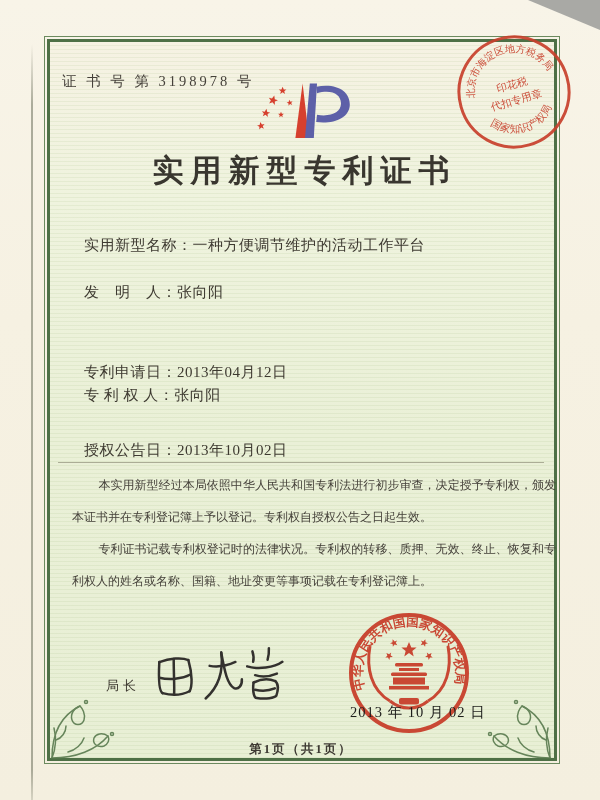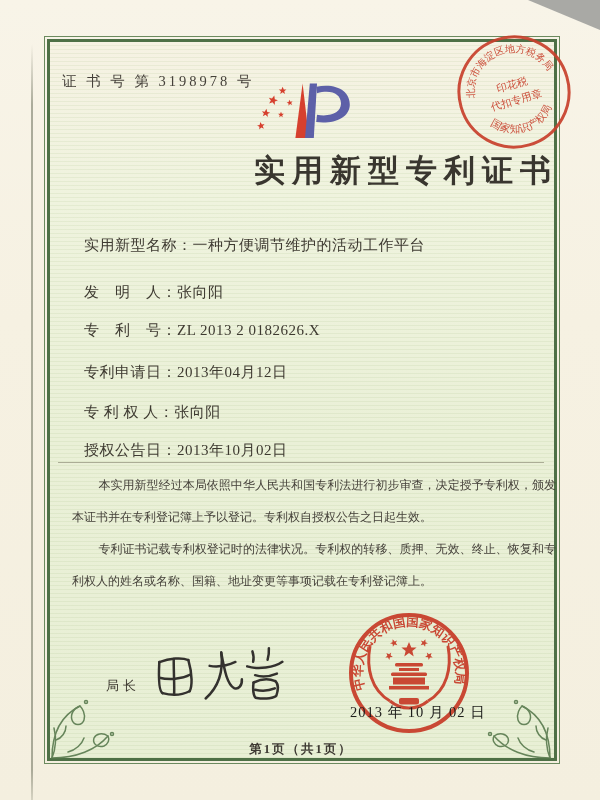--- a/index.html
+++ b/index.html
@@ -17,23 +17,23 @@
   
   .frame{position:absolute;left:44px;top:36px;width:514px;height:726px;border:1px solid #6b8a5e;z-index:1;}
   .frame-inner{position:absolute;inset:2px;border:3px solid var(--border-green,#4e7046);}
   .frame-bg{position:absolute;inset:0;
     background:
       repeating-linear-gradient(0deg,rgba(145,175,110,.12) 0 1px,rgba(255,255,255,0) 1px 4px),
       linear-gradient(180deg,#f6f2e3 0%,#eff3de 22%,#eaf0d7 55%,#e8efd5 100%);}
   .content{position:absolute;inset:0;z-index:3;padding-left:48px;}
   
   .cert-number{position:absolute;left:62px;top:72px;font-size:14.5px;letter-spacing:3px;color:#45413a;}
-  .title{position:absolute;left:44px;top:150px;width:514px;text-align:right;font-size:31px;font-weight:600;letter-spacing:7px;text-indent:7px;color:#39362f;}
+  .title{position:absolute;left:44px;top:150px;width:514px;text-align:center;font-size:31px;font-weight:600;letter-spacing:7px;text-indent:7px;color:#39362f;}
   .field{position:absolute;left:84px;font-size:15px;color:#3e3a31;letter-spacing:.5px;white-space:pre;}
-  .f0{top:236px}.f1{top:283px}.f2{top:321px}.f3{top:363px}.f4{top:403px}.f5{top:441px}
+  .f0{top:236px}.f1{top:283px}.f2{top:321px}.f3{top:363px}.f4{top:386px}.f5{top:441px}
   .sep{position:absolute;left:58px;top:462px;width:486px;height:1px;background:rgba(95,92,72,.45);}
   .body-text{position:absolute;left:72px;top:469px;width:484px;font-size:12px;line-height:32px;text-align:justify;color:#45413a;}
   .body-text p{margin:0;text-indent:2.2em;}
   .director{position:absolute;left:106px;top:677px;font-size:13px;letter-spacing:4px;color:#3c382f;}
   .sig-svg{position:absolute;left:150px;top:638px;width:156px;height:74px;}
   .issue-date{position:absolute;left:350px;top:703px;width:146px;text-align:left;font-size:14.5px;letter-spacing:1px;color:#1d1d1b;z-index:6;}
   .footer{position:absolute;left:44px;top:741px;width:514px;text-align:center;font-size:12.5px;letter-spacing:2px;color:#3e3a33;font-weight:bold;}
   
   .logo-svg{position:absolute;left:225px;top:82px;width:152px;height:72px;}
   .tax-stamp{position:absolute;left:452px;top:30px;width:124px;height:124px;transform:rotate(-16deg);opacity:.92;z-index:5;}
@@ -126,21 +126,20 @@
         <textPath href="#arcBottom" startOffset="8">国家知识产权局</textPath>
       </text>
       <text x="62" y="58" text-anchor="middle" font-size="10.5" class="seal-text">印花税</text>
       <text x="62" y="74" text-anchor="middle" font-size="10.5" class="seal-text">代扣专用章</text>
     </svg>
 
     <div class="title">实用新型专利证书</div>
 
     <div class="field f0"><span>实用新型名称：</span><span>一种方便调节维护的活动工作平台</span></div>
     <div class="field f1"><span>发　明　人：</span><span>张向阳</span></div>
-    <div class="field f2"><span>专　利　号：</span><span>ZL 2013 2 0182626.X</span></div>
     <div class="field f3"><span>专利申请日：</span><span>2013年04月12日</span></div>
     <div class="field f4"><span>专 利 权 人：</span><span>张向阳</span></div>
     <div class="field f5"><span>授权公告日：</span><span>2013年10月02日</span></div>
 
     <div class="sep"></div>
 
     <div class="body-text">
       <p>本实用新型经过本局依照中华人民共和国专利法进行初步审查，决定授予专利权，颁发本证书并在专利登记簿上予以登记。专利权自授权公告之日起生效。</p>
       <p>专利证书记载专利权登记时的法律状况。专利权的转移、质押、无效、终止、恢复和专利权人的姓名或名称、国籍、地址变更等事项记载在专利登记簿上。</p>
     </div>

